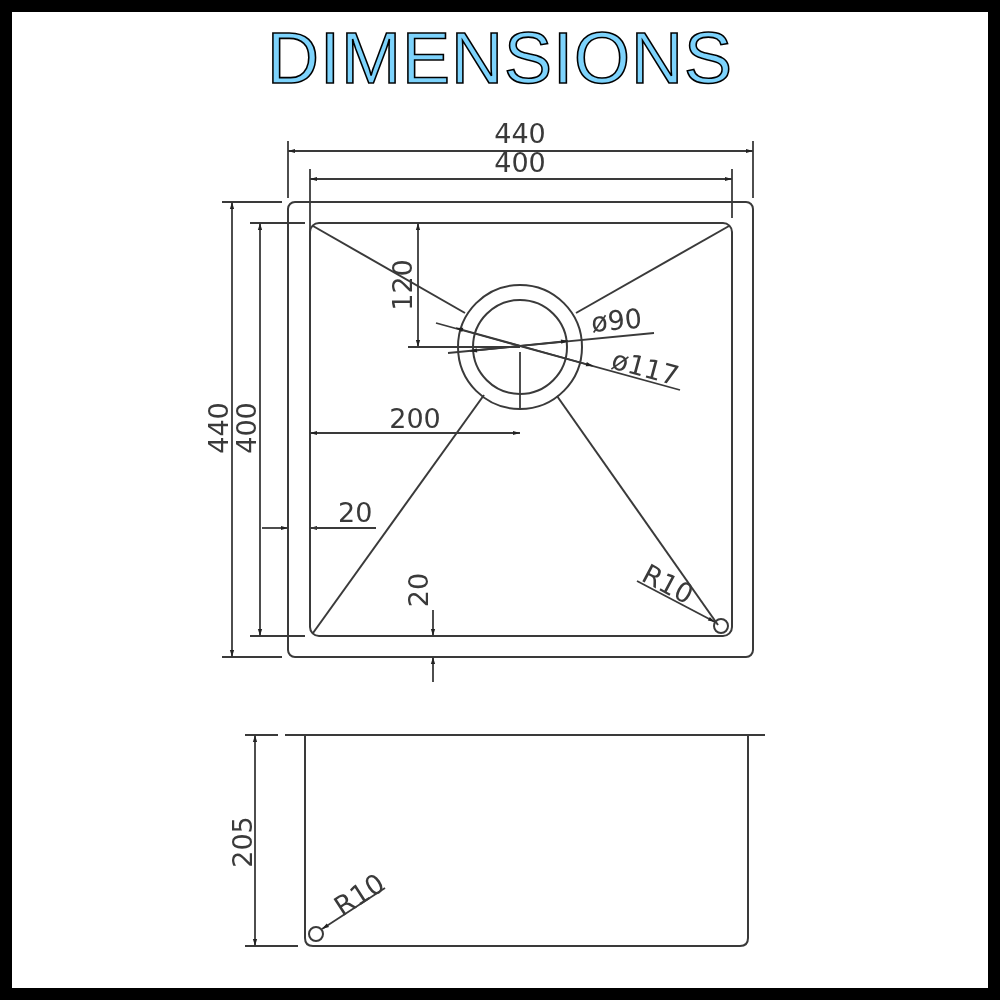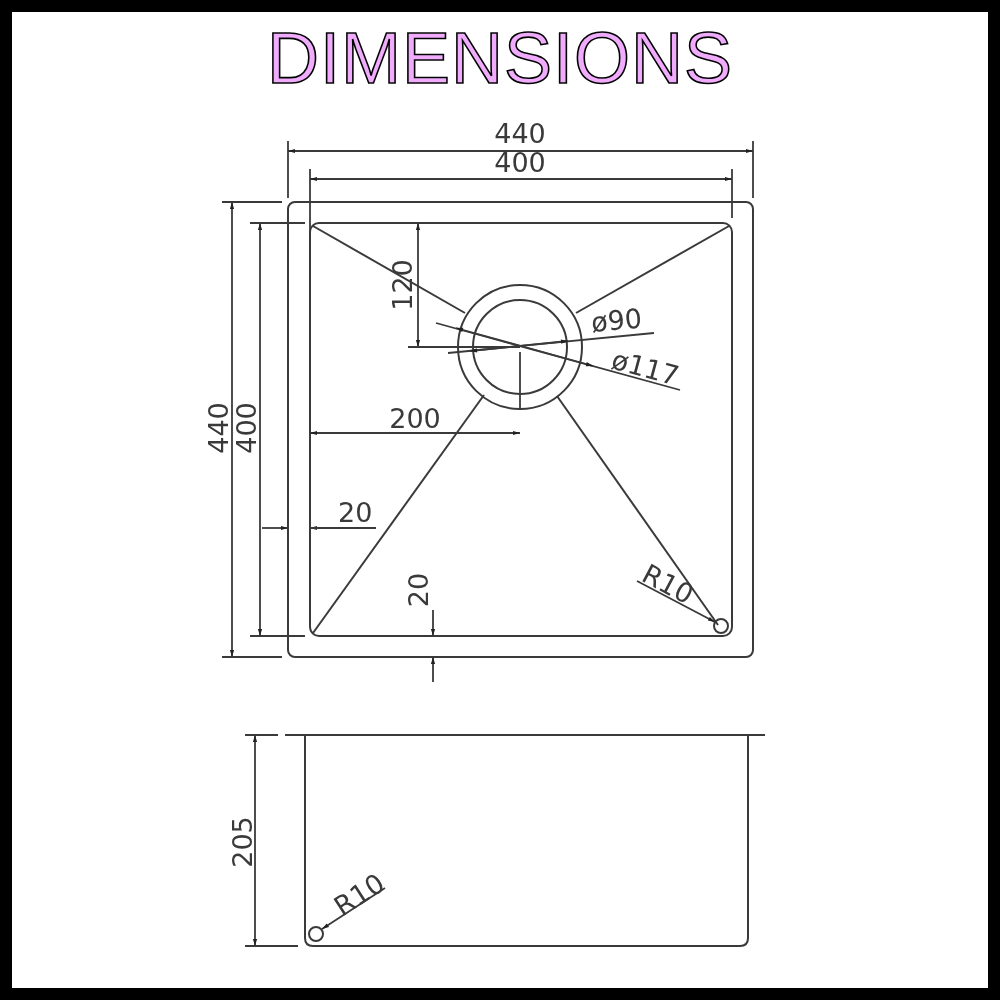--- a/index.html
+++ b/index.html
@@ -1,18 +1,18 @@
 <!DOCTYPE html>
 <html><head>
   <meta charset="utf-8">
   <style>
     html, body { margin: 0; padding: 0; background: #000; }
     body { width: 1000px; height: 1000px; position: relative; overflow: hidden; font-family: "Liberation Sans", sans-serif; }
     .frame { position: absolute; left: 12px; top: 12px; width: 976px; height: 976px; background: #fff; }
-    .title { position: absolute; left: 0; top: 22px; width: 1000px; text-align: center; font-family: "Liberation Sans", sans-serif; font-size: 72px; font-weight: 400; color: #f0abfc; letter-spacing: 1px; -webkit-text-stroke: 1.6px #000; line-height: 1; }
+    .title { position: absolute; left: 0; top: 22px; width: 1000px; text-align: center; font-family: "Liberation Sans", sans-serif; font-size: 72px; font-weight: 400; color: #7dd3fc; letter-spacing: 1px; -webkit-text-stroke: 1.6px #000; line-height: 1; }
     svg { position: absolute; left: 0; top: 0; }
     .ln { stroke: #3a3a3a; stroke-width: 2; fill: none; }
     .dim { stroke: #3a3a3a; stroke-width: 1.8; fill: none; }
     .lbl { font-family: "DejaVu Sans", sans-serif; font-size: 27px; fill: #3a3a3a; font-weight: 400; }
   </style>
 </head>
 <body>
 
 <div class="frame"></div>
 <div class="title">DIMENSIONS</div>

